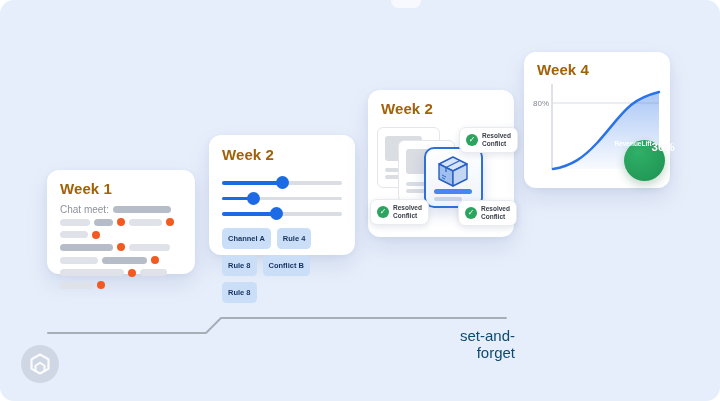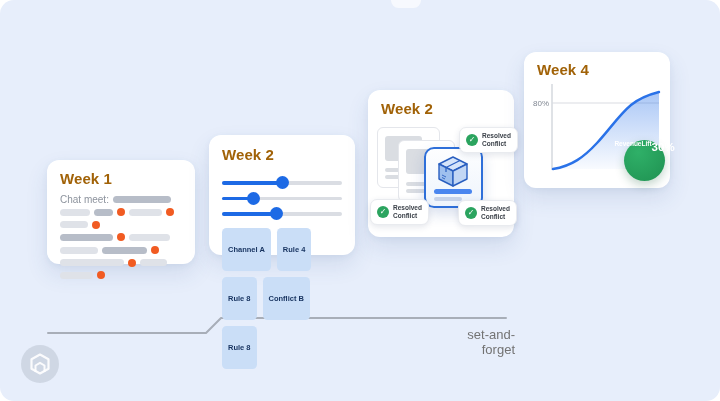--- a/index.html
+++ b/index.html
@@ -3,21 +3,21 @@
 <meta charset="utf-8">
 <style>
   html,body{margin:0;padding:0;background:#ffffff;font-family:"Liberation Sans",sans-serif;}
   #canvas{position:relative;width:720px;height:401px;background:#e7eefb;border-radius:14px;overflow:hidden;}
 
   .card{position:absolute;background:#ffffff;border-radius:12px;
         box-shadow:0 10px 22px rgba(50,80,140,.12),0 2px 6px rgba(50,80,140,.06);}
   .card-title{font-size:15px;font-weight:600;color:#a16207;letter-spacing:.1px;}
 
   
-  #week1{left:47px;top:160px;width:148px;height:104px;}
+  #week1{left:47px;top:170px;width:148px;height:104px;}
   #week1 .card-title{position:absolute;left:13px;top:10px;}
   .w1rows{position:absolute;left:13px;top:33px;right:8px;}
   .w1row{display:flex;align-items:center;gap:4px;height:12.7px;}
   .w1label{font-size:10px;color:#8d939d;white-space:nowrap;}
   .w1pill{height:7px;border-radius:4px;flex:0 0 auto;}
   .w1pill.light{background:#dfe2e8;}
   .w1pill.dark{background:#b7bdc8;}
   .w1dot{width:8px;height:8px;border-radius:50%;background:#f15b22;flex:0 0 auto;}
   .round-badge{position:absolute;border-radius:50%;display:flex;
         align-items:flex-start;justify-content:center;text-align:center;color:#fff;z-index:5;}
@@ -29,21 +29,21 @@
   
   #week2{left:209px;top:135px;width:146px;height:120px;}
   #week2 .card-title{position:absolute;left:13px;top:11px;}
   .sliders{position:absolute;left:13px;top:40px;width:120px;}
   .slider{position:relative;height:15.5px;}
   .slider .track{position:absolute;left:0;right:0;top:6px;height:3.5px;border-radius:2px;background:#dadde3;}
   .slider .fill{position:absolute;left:0;top:6px;height:3.5px;border-radius:2px;background:#1d6ae5;}
   .slider .thumb{position:absolute;top:1.2px;width:13px;height:13px;border-radius:50%;background:#1d6ae5;}
   .chips{position:absolute;left:13px;top:93px;width:124px;display:flex;flex-wrap:wrap;gap:6px;}
   .chip{background:#cadef7;color:#16325f;font-size:7.5px;font-weight:700;
-        padding:17px 6px;border-radius:4.5px;white-space:nowrap;}
+        padding:6px 6px;border-radius:4.5px;white-space:nowrap;}
 
   
   #week3{left:368px;top:90px;width:146px;height:147px;}
   #week3 .card-title{position:absolute;left:13px;top:10px;}
   .doc{position:absolute;background:#fff;border:1.5px solid #e4e6eb;border-radius:6px;}
   #doc1{left:9px;top:37px;width:61px;height:59px;}
   #doc2{left:30px;top:50px;width:55px;height:60px;}
   .doc .ph{position:absolute;background:#dadde2;border-radius:3px;}
   #bluecard{position:absolute;left:56px;top:57px;width:55px;height:57px;
         background:linear-gradient(#fdfeff,#eef4fc);border:2px solid #2e6fd9;border-radius:10px;
@@ -64,21 +64,21 @@
   #chart{position:absolute;left:4px;top:26px;}
   #revenue-badge{left:100px;top:88px;width:41px;height:41px;
         background:radial-gradient(circle at 35% 30%,#2fb068,#1f9151);
         box-shadow:0 4px 10px rgba(20,90,50,.25);}
   #revenue-badge .rl{font-size:6.5px;font-weight:700;line-height:1.2;}
   #revenue-badge .rv{font-size:11.5px;font-weight:700;line-height:1.2;margin-top:1px;}
 
   
   #timeline{position:absolute;left:0;top:0;pointer-events:none;}
   #set-forget{position:absolute;left:437px;top:327px;width:78px;text-align:right;
-        font-size:13px;color:#737373;}
+        font-size:15px;color:#0c4a6e;}
   #top-artifact{position:absolute;left:391px;top:-7px;width:30px;height:15px;
         background:rgba(255,255,255,.65);border-radius:8px;}
   #logo{position:absolute;left:21px;top:345px;}
 </style>
 </head>
 <body>
 
 <div id="canvas">
 
   <div id="top-artifact"></div>

